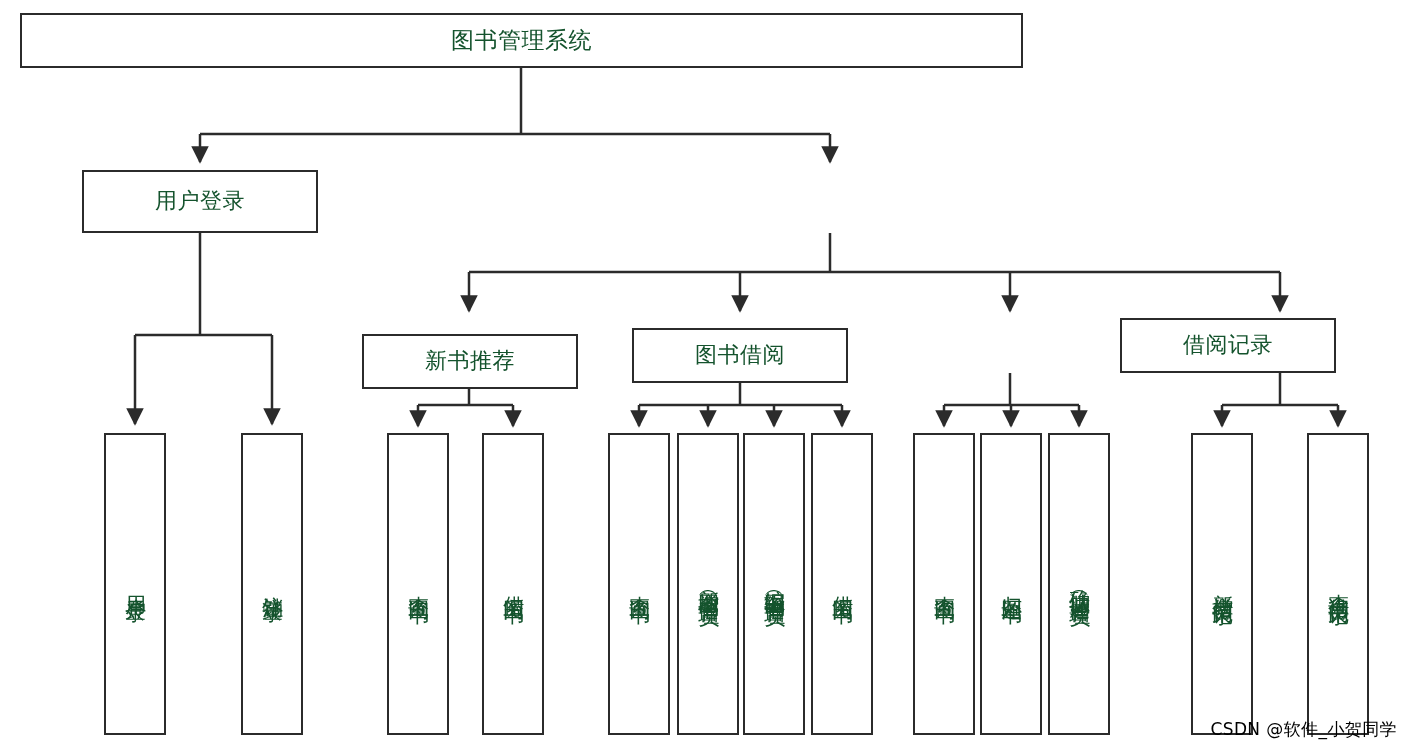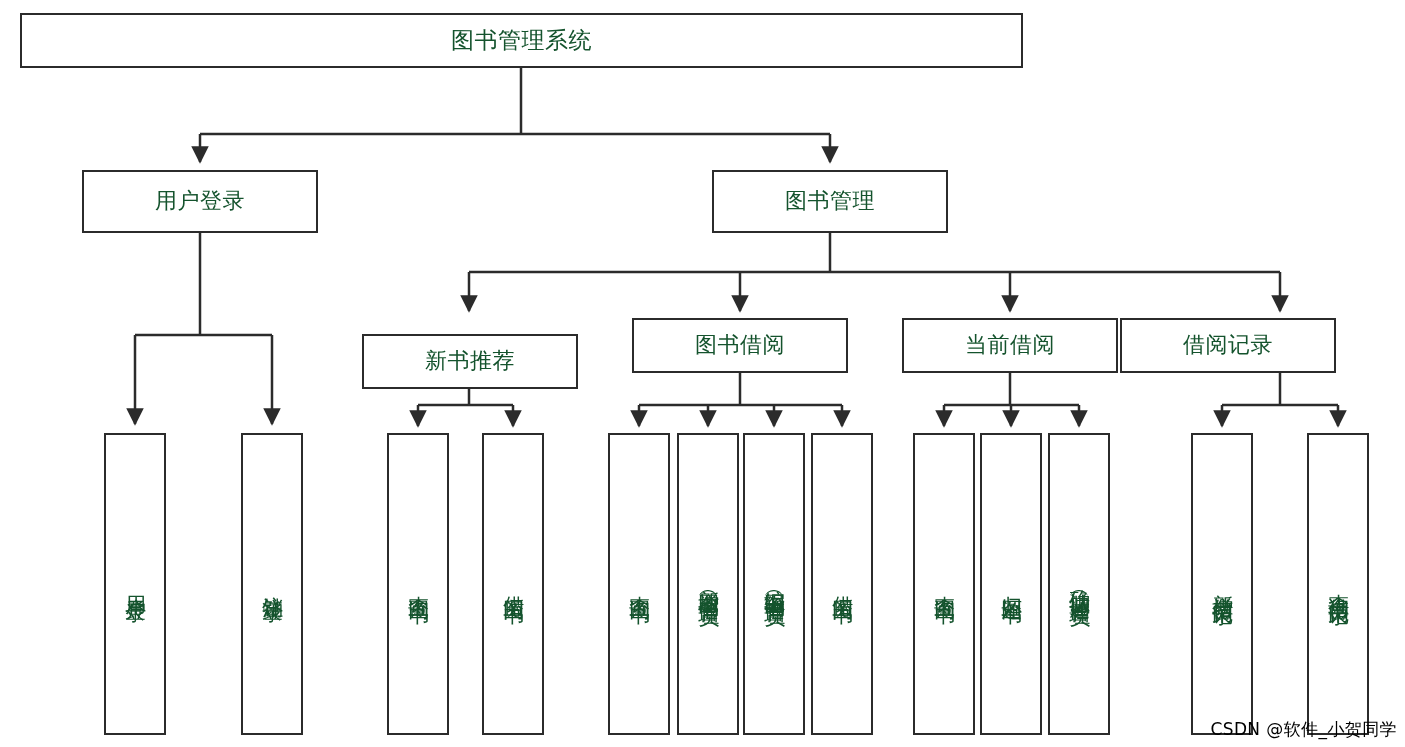--- a/index.html
+++ b/index.html
@@ -123,32 +123,26 @@
     </g>
   </svg>
 
   <div class="node h root" style="left:20px;top:13px;width:1003px;height:55px;">
     <span class="lbl">图书管理系统</span>
   </div>
 
   <div class="node h" style="left:82px;top:170px;width:236px;height:63px;">
     <span class="lbl">用户登录</span>
   </div>
-  <div class="node h" style="left:712px;top:170px;width:236px;height:63px;">
-    <span class="lbl">图书管理</span>
-  </div>
 
   <div class="node h" style="left:362px;top:318px;width:216px;height:55px;margin-top:16px;">
     <span class="lbl">新书推荐</span>
   </div>
-  <div class="node h" style="left:632px;top:318px;width:216px;height:55px;">
+  <div class="node h" style="left:632px;top:328px;width:216px;height:55px;">
     <span class="lbl">图书借阅</span>
-  </div>
-  <div class="node h" style="left:902px;top:318px;width:216px;height:55px;">
-    <span class="lbl">当前借阅</span>
   </div>
   <div class="node h" style="left:1120px;top:318px;width:216px;height:55px;">
     <span class="lbl">借阅记录</span>
   </div>
 
   <div class="node v" style="left:104px;top:433px;width:62px;height:302px;">
     <span class="lbl">用户登录</span>
   </div>
   <div class="node v" style="left:241px;top:433px;width:62px;height:302px;">
     <span class="lbl">注销登录</span>

